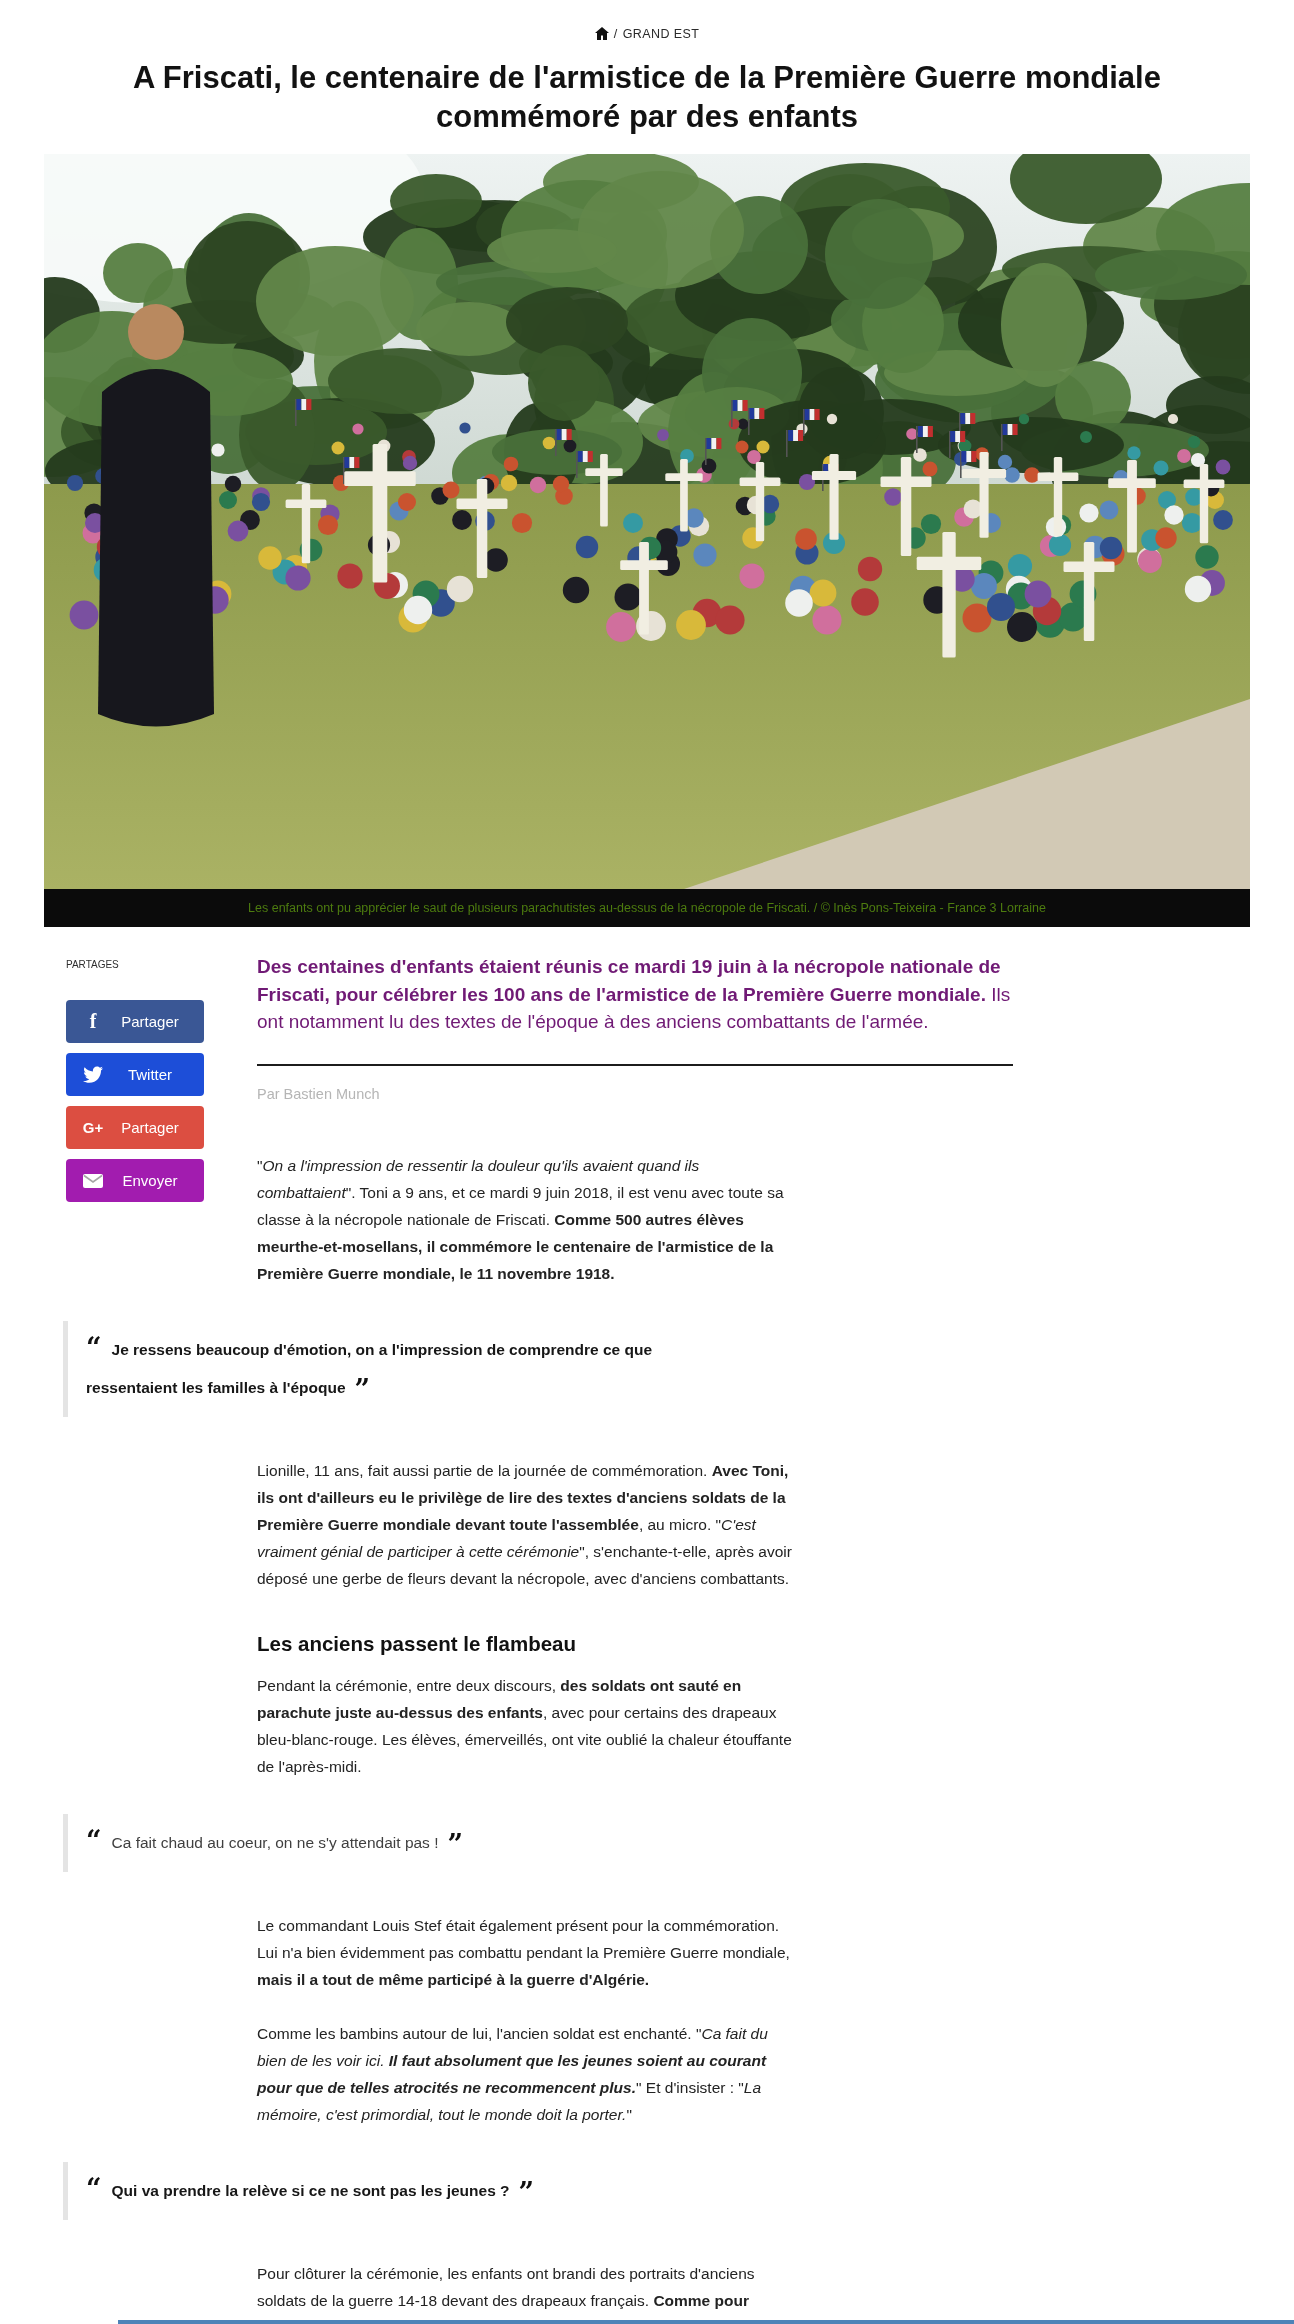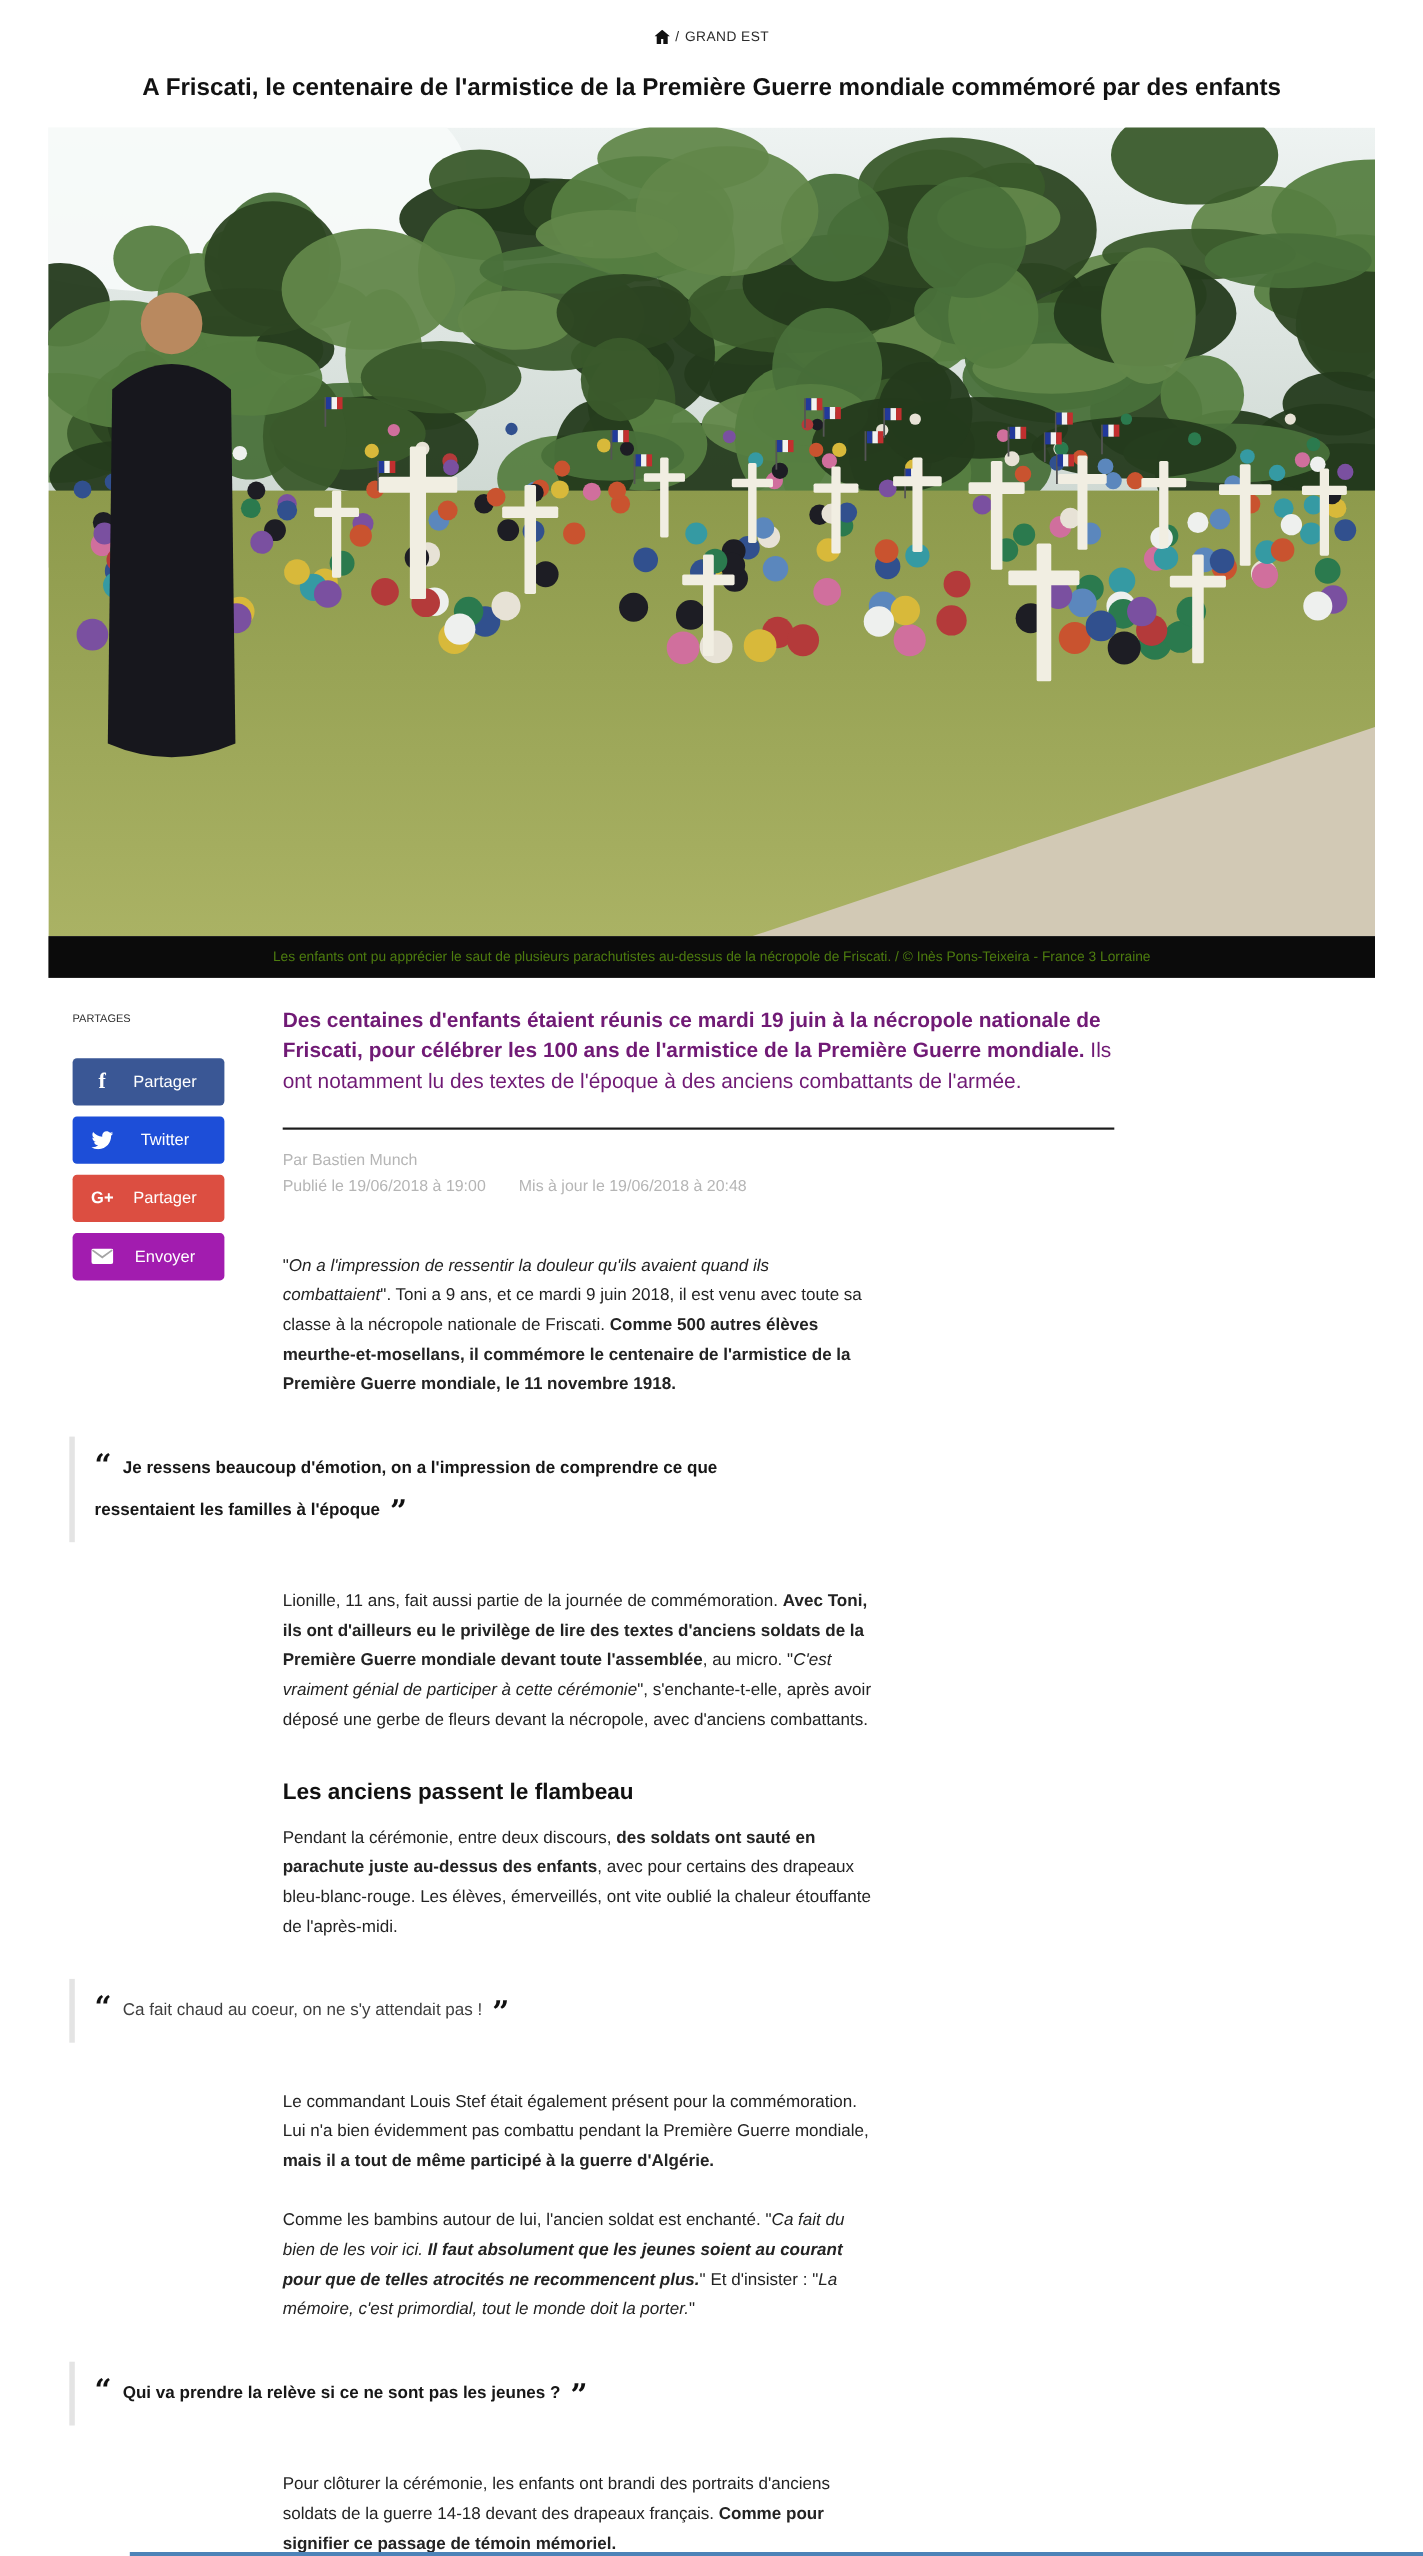--- a/index.html
+++ b/index.html
@@ -9,21 +9,21 @@
     font-family:"Liberation Sans", sans-serif;
     -webkit-font-smoothing:antialiased;
   }
   
   .page-header{padding-top:26px;text-align:center;}
   .breadcrumb{font-size:12.5px;color:#2b2b2b;letter-spacing:.4px;display:inline-flex;align-items:center;gap:5px;}
   .breadcrumb .home{display:inline-flex;}
   .breadcrumb a{color:#2b2b2b;text-decoration:none;}
   h1.headline{
     margin:14px auto 18px auto;max-width:1150px;
-    font-size:22px;line-height:39px;font-weight:700;color:#121212;
+    font-size:31px;line-height:39px;font-weight:700;color:#121212;
   }
   
   .photo-block{margin:0 44px;}
   .photo-block svg{display:block;width:1206px;height:735px;}
   .photo-caption{
     background:#0b0b0b;color:#4d7c0f;text-align:center;
     font-size:12.5px;line-height:16px;padding:11px 20px;
   }
   
   .article-wrap{position:relative;padding:0 44px;margin-top:26px;}
@@ -531,23 +531,20 @@
       </span>
       <span class="lbl">Envoyer</span>
     </button>
   </aside>
 
   <div class="article-main">
     <p class="lead"><span class="sb">Des centaines d'enfants étaient réunis ce mardi 19 juin à la nécropole nationale de Friscati, pour célébrer les 100 ans de l'armistice de la Première Guerre mondiale.</span><span> Ils ont notamment lu des textes de l'époque à des anciens combattants de l'armée.</span></p>
     <hr class="lead-rule">
     <div class="byline">
       <div>Par Bastien Munch</div>
-      <div class="dates">
-        <span>Publié le 19/06/2018 à 19:00</span><span>Mis à jour le 19/06/2018 à 20:48</span>
-      </div>
     </div>
     <div class="article-content">
         <p><span>"</span><span class="si">On a l'impression de ressentir la douleur qu'ils avaient quand ils combattaient</span><span>". Toni a 9 ans, et ce mardi 9 juin 2018, il est venu avec toute sa classe à la nécropole nationale de Friscati. </span><span class="sb">Comme 500 autres élèves meurthe-et-mosellans, il commémore le centenaire de l'armistice de la Première Guerre mondiale, le 11 novembre 1918.</span></p>
         <div class="quote bold"><span class="qmark open">“</span><span class="qtext">Je ressens beaucoup d'émotion, on a l'impression de comprendre ce que ressentaient les familles à l'époque</span><span class="qmark close">”</span></div>
         <p><span>Lionille, 11 ans, fait aussi partie de la journée de commémoration. </span><span class="sb">Avec Toni, ils ont d'ailleurs eu le privilège de lire des textes d'anciens soldats de la Première Guerre mondiale devant toute l'assemblée</span><span>, au micro. "</span><span class="si">C'est vraiment génial de participer à cette cérémonie</span><span>", s'enchante-t-elle, après avoir déposé une gerbe de fleurs devant la nécropole, avec d'anciens combattants.</span></p>
         <h2>Les anciens passent le flambeau</h2>
         <p><span>Pendant la cérémonie, entre deux discours, </span><span class="sb">des soldats ont sauté en parachute juste au-dessus des enfants</span><span>, avec pour certains des drapeaux bleu-blanc-rouge. Les élèves, émerveillés, ont vite oublié la chaleur étouffante de l'après-midi.</span></p>
         <div class="quote"><span class="qmark open">“</span><span class="qtext">Ca fait chaud au coeur, on ne s'y attendait pas !</span><span class="qmark close">”</span></div>
         <p><span>Le commandant Louis Stef était également présent pour la commémoration. Lui n'a bien évidemment pas combattu pendant la Première Guerre mondiale, </span><span class="sb">mais il a tout de même participé à la guerre d'Algérie.</span></p>
         <p><span>Comme les bambins autour de lui, l'ancien soldat est enchanté. "</span><span class="si">Ca fait du bien de les voir ici. </span><span class="sbi">Il faut absolument que les jeunes soient au courant pour que de telles atrocités ne recommencent plus.</span><span>" Et d'insister : "</span><span class="si">La mémoire, c'est primordial, tout le monde doit la porter.</span><span>"</span></p>

